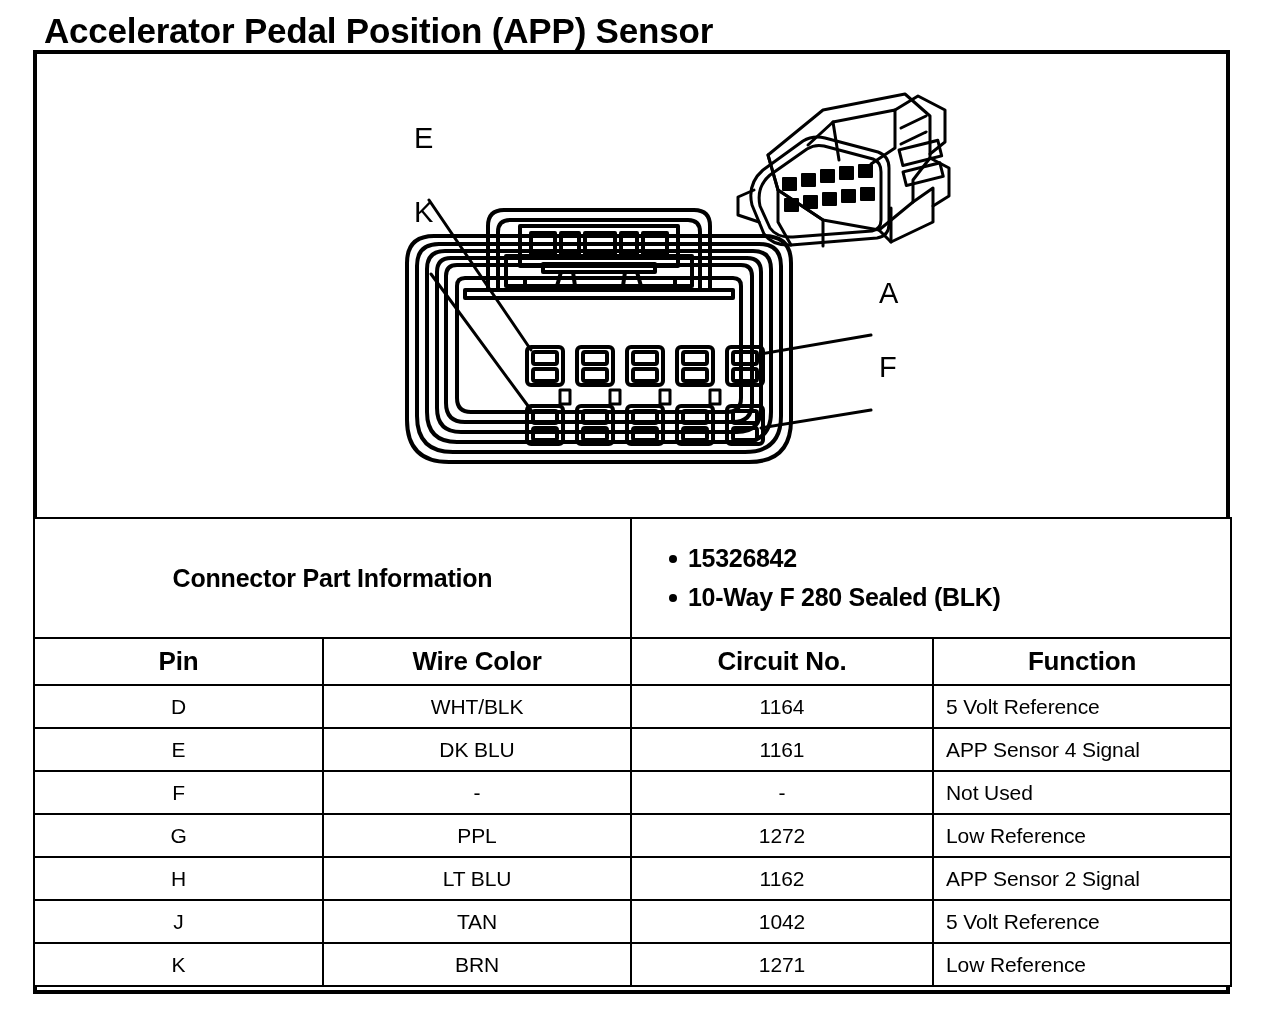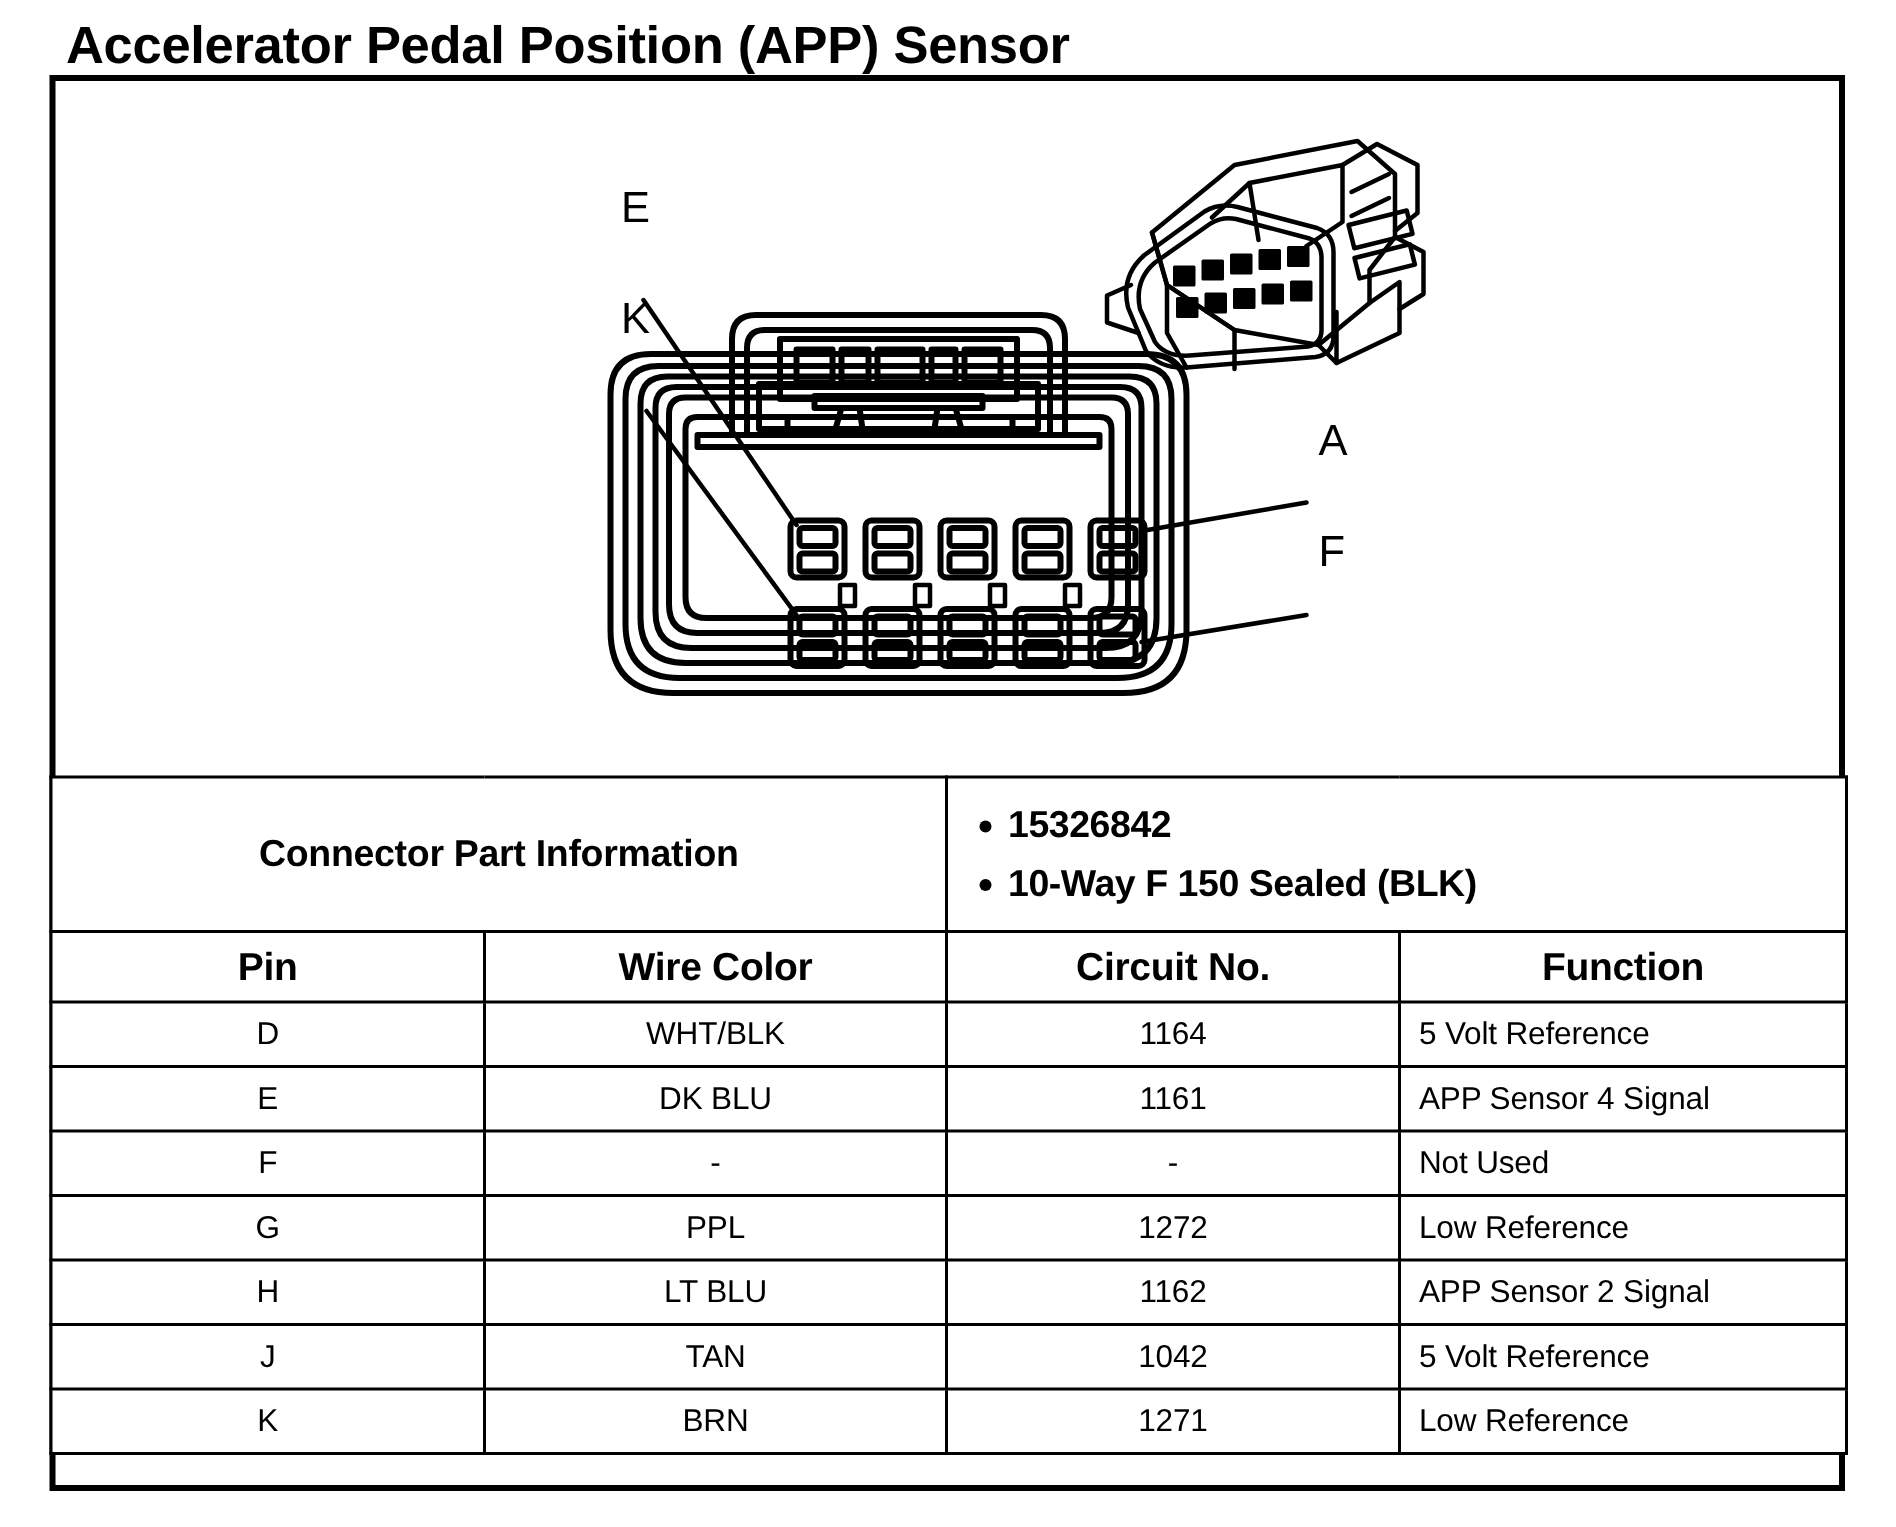--- a/index.html
+++ b/index.html
@@ -82,21 +82,21 @@
   .partinfo-label {
     text-align: center;
     font-size: 25px;
     font-weight: bold;
     letter-spacing: -0.2px;
   }
   .partinfo-values {
     padding: 4px 0 4px 14px !important;
   }
   ul.bullets {
-    margin: 0;
+    margin: 16px;
     padding: 0 0 0 26px;
     list-style: none;
   }
   ul.bullets li {
     position: relative;
     font-size: 25px;
     font-weight: bold;
     line-height: 39px;
     letter-spacing: -0.3px;
     white-space: nowrap;
@@ -299,21 +299,21 @@
         <col class="c-wire">
         <col class="c-circuit">
         <col class="c-function">
     </colgroup>
     <tbody>
       <tr class="partinfo-row">
         <td class="partinfo-label" colspan="2">Connector Part Information</td>
         <td class="partinfo-values" colspan="2">
           <ul class="bullets">
             <li>15326842</li>
-            <li>10-Way F 150 Sealed (BLK)</li>
+            <li>10-Way F 280 Sealed (BLK)</li>
           </ul>
         </td>
       </tr>
 
       <tr class="header-row">
         <th>Pin</th>
         <th>Wire Color</th>
         <th>Circuit No.</th>
         <th>Function</th>
       </tr>

